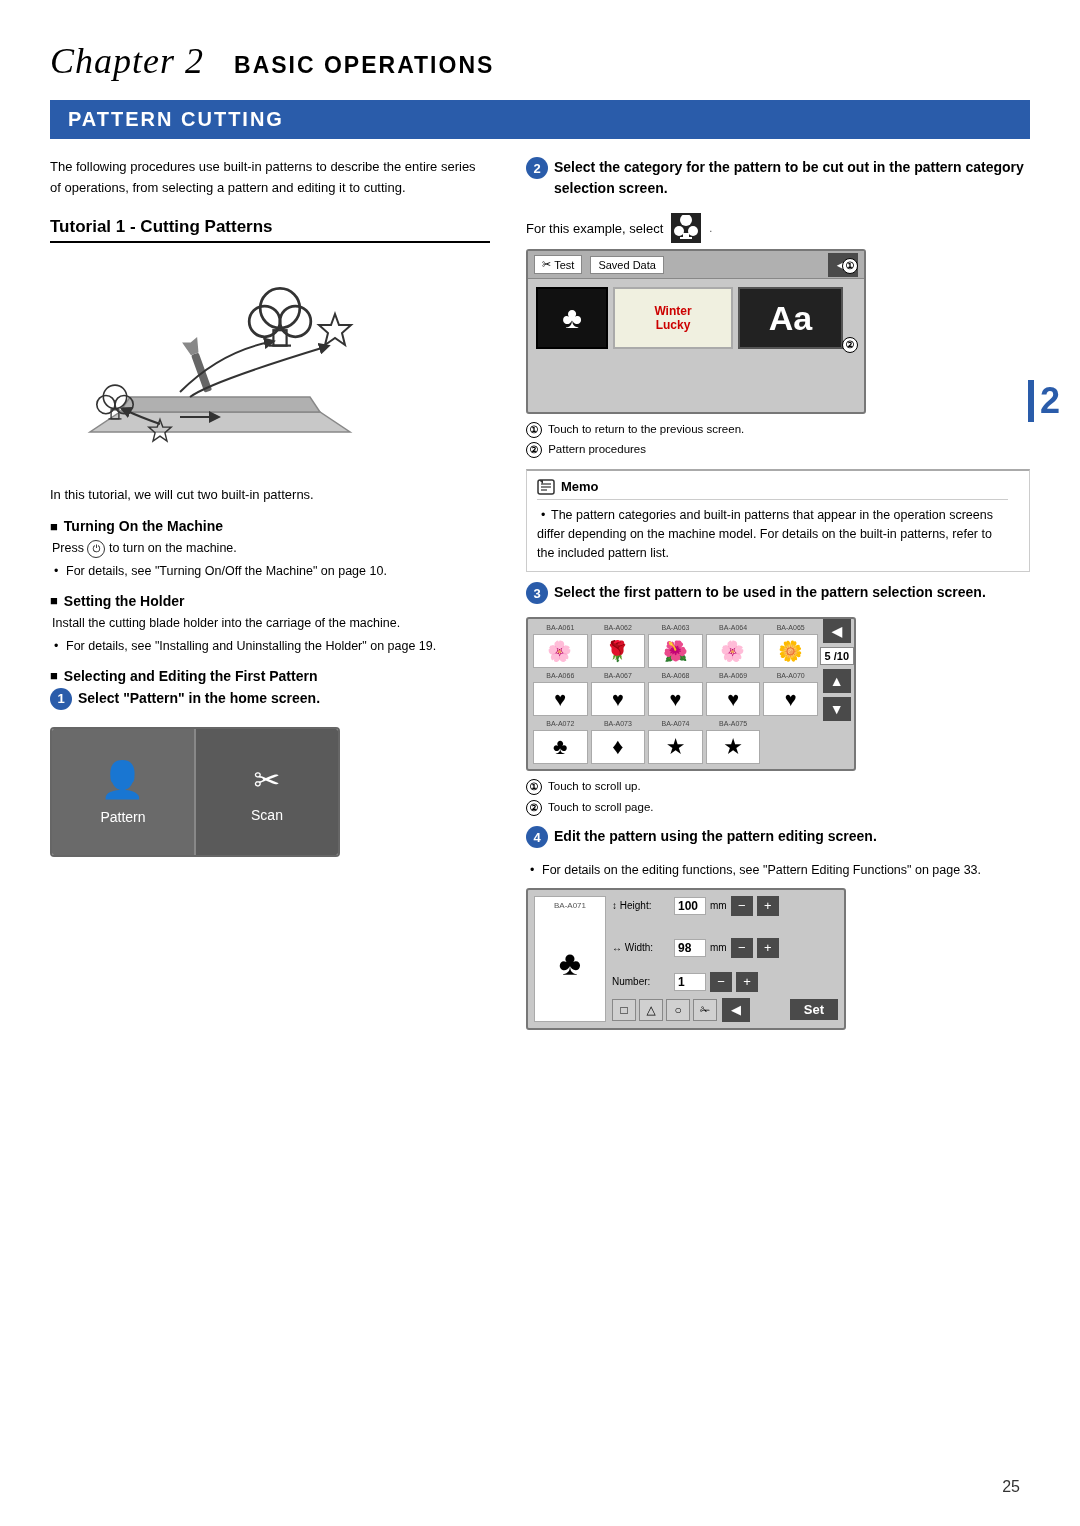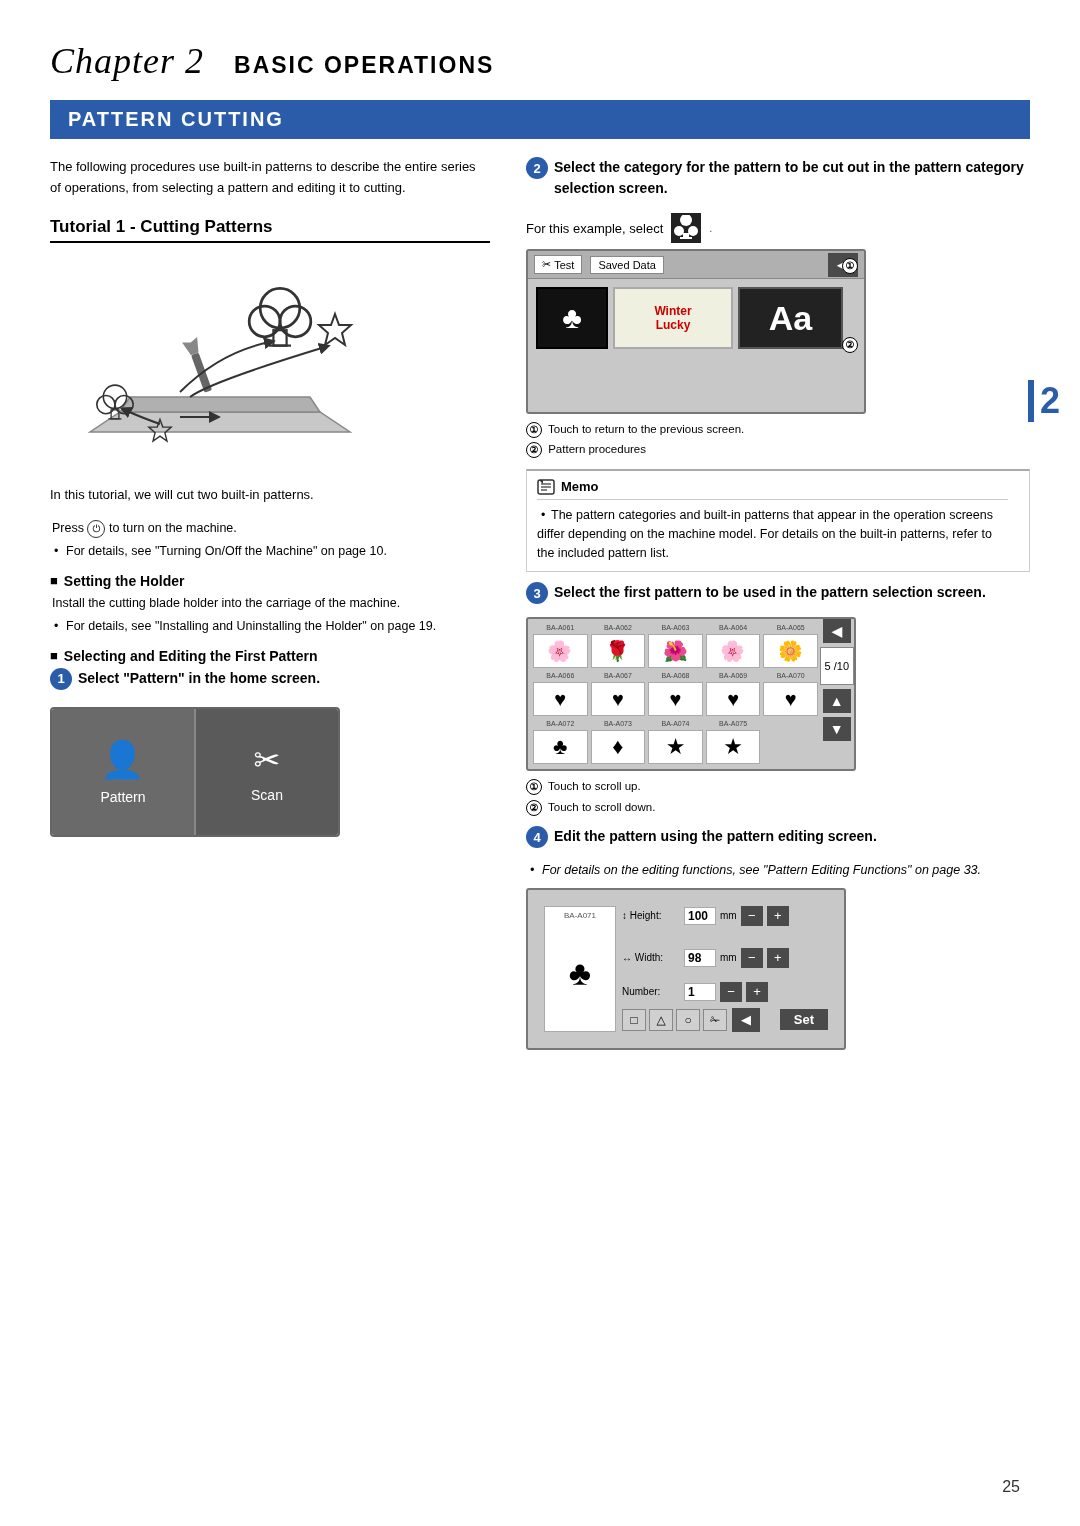--- a/index.html
+++ b/index.html
@@ -325,20 +325,21 @@
         <path d="M120,130 Q160,90 210,80" stroke="#333" stroke-width="2" fill="none" marker-end="url(#arrowhead)"></path>
         <path d="M130,135 Q150,120 265,85" stroke="#333" stroke-width="2" fill="none" marker-end="url(#arrowhead)"></path>
         <path d="M100,162 Q80,155 65,148" stroke="#333" stroke-width="2" fill="none" marker-end="url(#arrowhead)"></path>
 
         <line x1="120" y1="155" x2="155" y2="155" stroke="#333" stroke-width="2" marker-end="url(#arrowhead)"></line>
       </svg>
     </div>
 
     <p class="illustration-caption">In this tutorial, we will cut two built-in patterns.</p>
 
+    <div class="section-heading">Turning On the Machine</div>
     <p class="section-body">
       Press <span style="display:inline-flex;align-items:center;justify-content:center;width:18px;height:18px;border:1.5px solid #333;border-radius:50%;font-size:10px;">⏻</span> to turn on the machine.
     </p>
     <div class="bullet-item">For details, see "Turning On/Off the Machine" on page 10.</div>
 
     <div class="section-heading">Setting the Holder</div>
     <p class="section-body">Install the cutting blade holder into the carriage of the machine.</p>
     <div class="bullet-item">For details, see "Installing and Uninstalling the Holder" on page 19.</div>
 
     <div class="section-heading">Selecting and Editing the First Pattern</div>
@@ -500,45 +501,45 @@
           <div style="background:#fff;border:1px solid #aaa;height:34px;display:flex;align-items:center;justify-content:center;font-size:22px;">♣</div>
           <div style="background:#fff;border:1px solid #aaa;height:34px;display:flex;align-items:center;justify-content:center;font-size:22px;">♦</div>
           <div style="background:#fff;border:1px solid #aaa;height:34px;display:flex;align-items:center;justify-content:center;font-size:22px;">★</div>
           <div style="background:#fff;border:1px solid #aaa;height:34px;display:flex;align-items:center;justify-content:center;font-size:22px;">★</div>
           <div style="background:#c8c8c8;height:34px;"></div>
         </div>
       </div>
 
       <div style="position:absolute;right:2px;top:2px;display:flex;flex-direction:column;align-items:center;gap:4px;">
         <div style="background:#4a4a4a;color:#fff;width:28px;height:24px;display:flex;align-items:center;justify-content:center;font-size:14px;cursor:pointer;">◀</div>
-        <div style="background:#fff;border:1px solid #888;font-size:11px;font-weight:normal;padding:12px 4px;text-align:center;">5 /10</div>
+        <div style="background:#fff;border:1px solid #888;font-size:11px;font-weight:bold;padding:2px 4px;text-align:center;">5 /10</div>
         <div style="background:#4a4a4a;color:#fff;width:28px;height:24px;display:flex;align-items:center;justify-content:center;font-size:14px;cursor:pointer;">▲</div>
         <div style="background:#4a4a4a;color:#fff;width:28px;height:24px;display:flex;align-items:center;justify-content:center;font-size:14px;cursor:pointer;">▼</div>
       </div>
     </div>
 
     <div class="annotation-text">
       <span class="anno-circle">①</span>
       <span>Touch to scroll up.</span>
     </div>
     <div class="annotation-text">
       <span class="anno-circle">②</span>
-      <span>Touch to scroll down.</span>
+      <span>Touch to scroll page.</span>
     </div>
 
     <div class="step-row" style="margin-top:10px;margin-bottom:6px;">
       <span class="step-circle">4</span>
       <div class="step-row-text">
         <div class="step-heading">Edit the pattern using the pattern editing screen.</div>
       </div>
     </div>
 
-    <div class="bullet-item" style="margin-bottom:8px;font-style:italic;">For details on the editing functions, see "Pattern Editing Functions" on page 33.</div>
-
-    <div style="width:320px;background:#c8c8c8;border:2px solid #777;border-radius:3px;padding:16px;display:flex;gap:6px;">
+    <div class="bullet-item" style="margin-bottom:8px;">For details on the editing functions, see "Pattern Editing Functions" on page 33.</div>
+
+    <div style="width:320px;background:#c8c8c8;border:2px solid #777;border-radius:3px;padding:6px;display:flex;gap:6px;">
 
       <div style="width:72px;min-height:100px;background:#fff;border:1px solid #aaa;display:flex;flex-direction:column;align-items:center;justify-content:space-between;padding:4px;">
         <span style="font-size:8px;color:#555;">BA-A071</span>
         <span style="font-size:34px;">♣</span>
         <span style="font-size:8px;"></span>
       </div>
 
       <div style="flex:1;">
 
         <div style="display:flex;align-items:center;gap:4px;margin-bottom:22px;">

